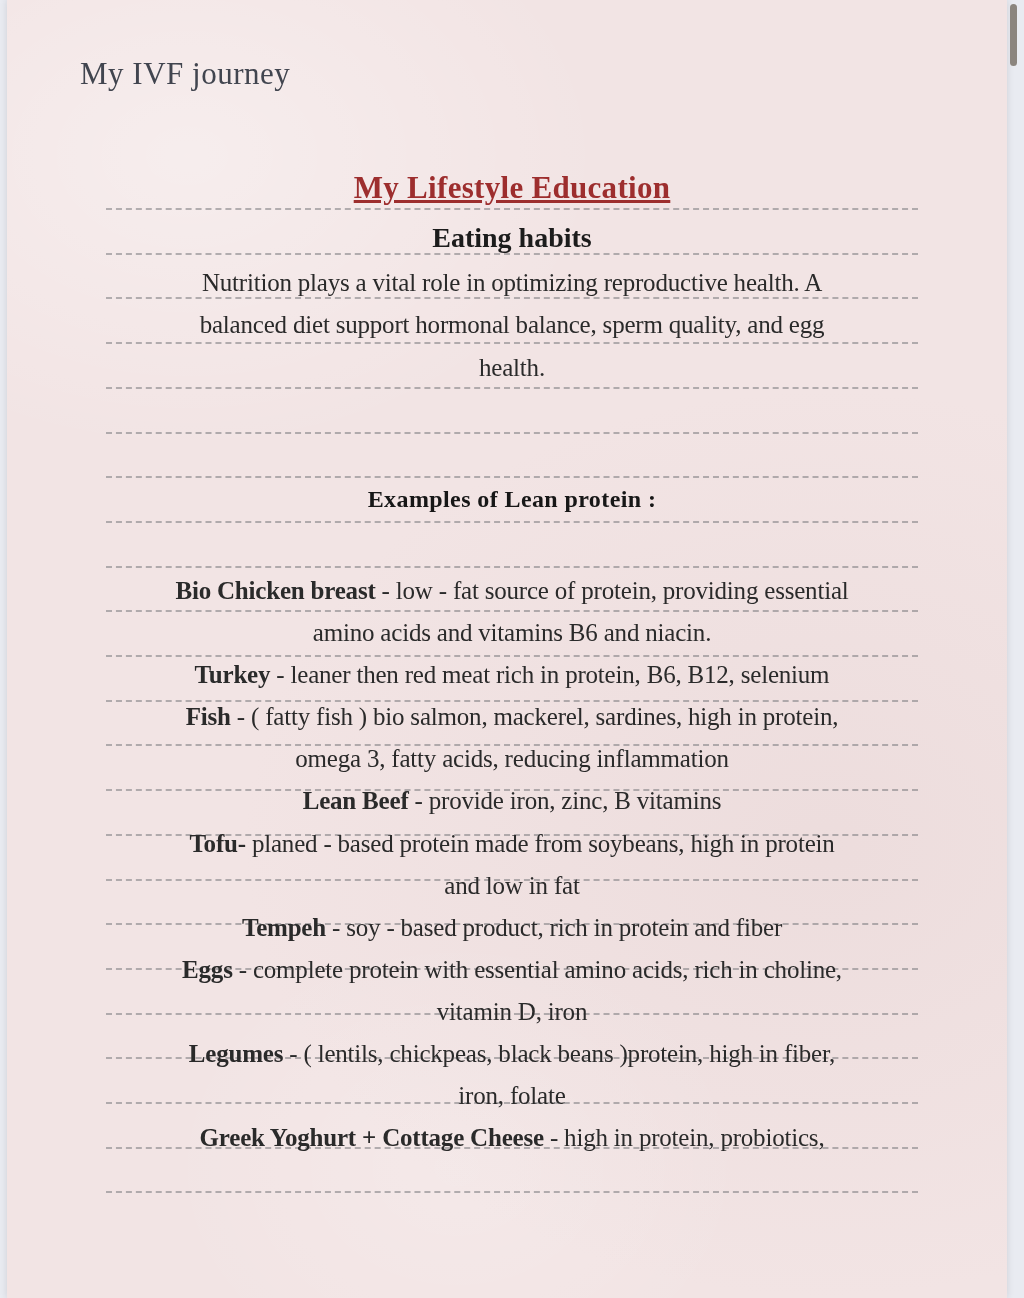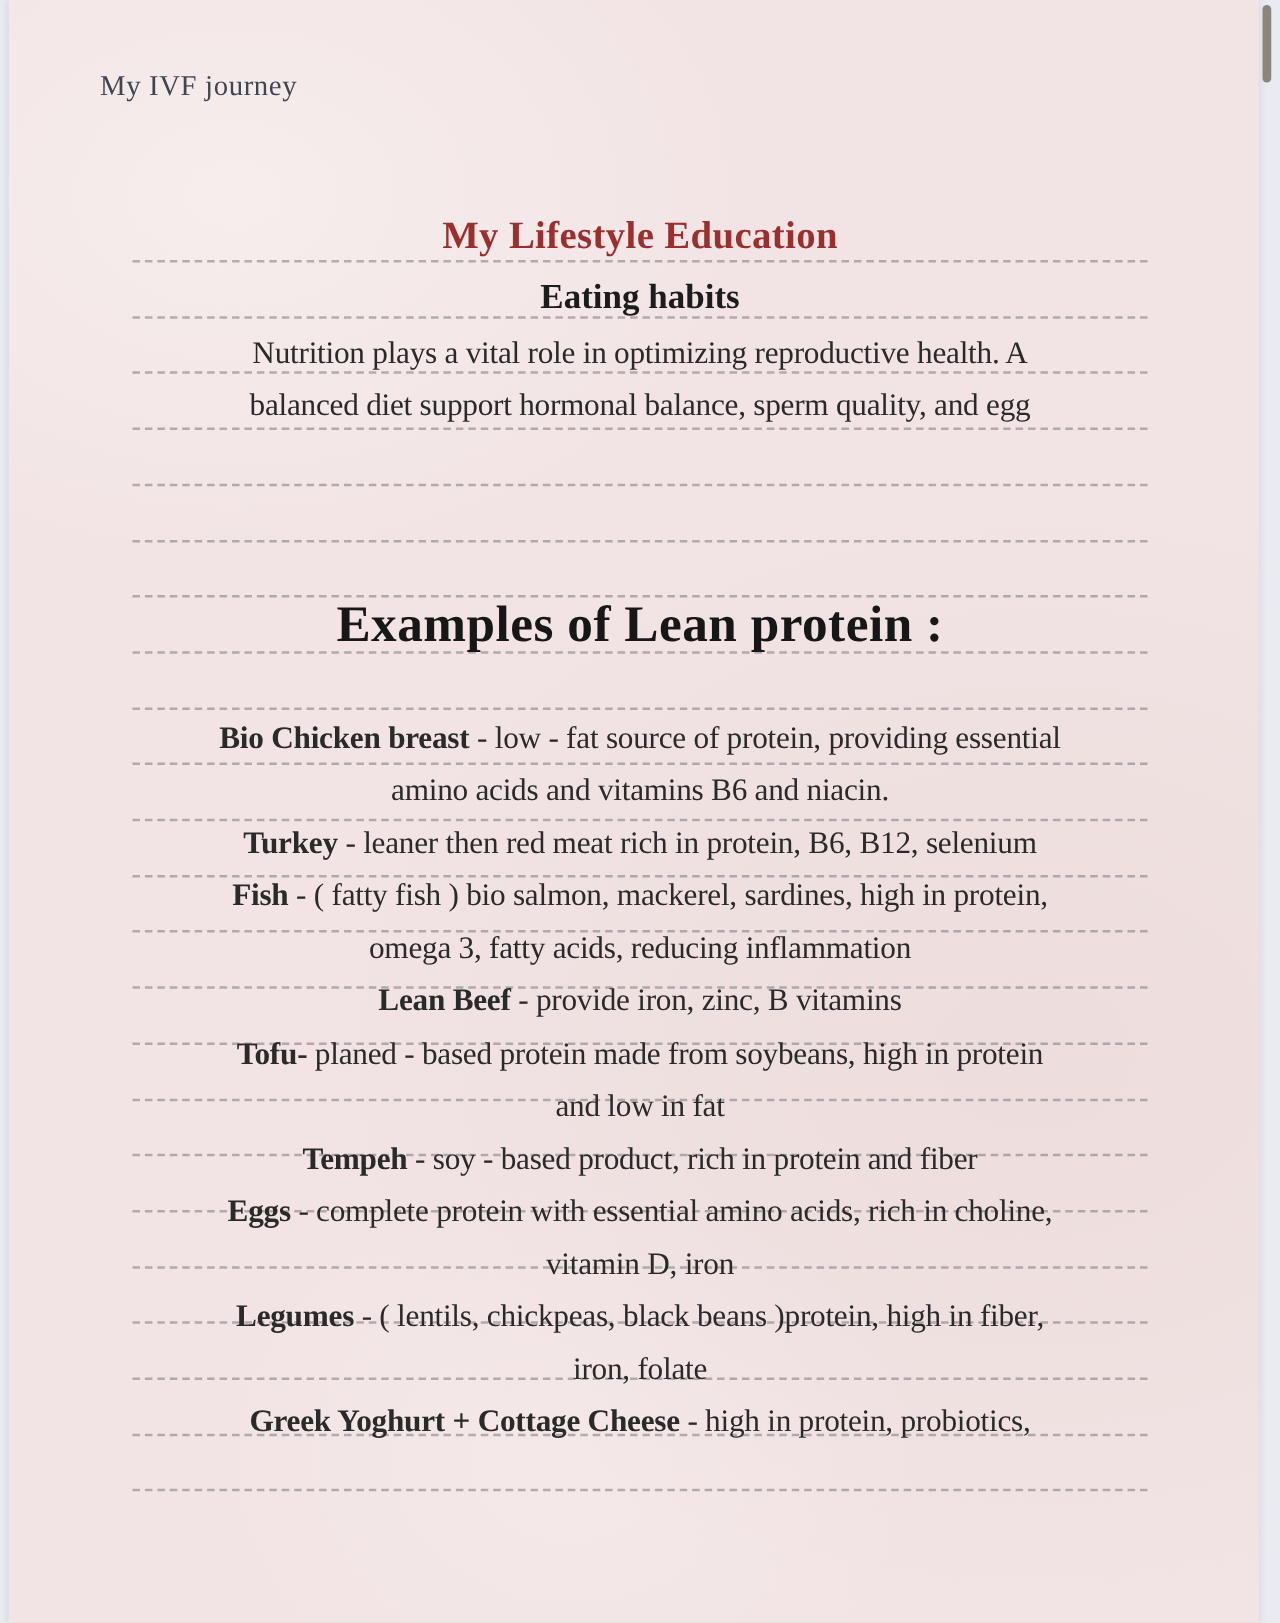--- a/index.html
+++ b/index.html
@@ -18,42 +18,42 @@
     box-shadow:0 0 7px rgba(40,40,60,0.14);
   }
   .rules-layer{position:absolute;inset:0;z-index:1;}
   .rule{
     position:absolute;left:99px;width:812px;height:0;
     border-top:2px dashed rgba(122,122,126,0.55);
   }
   .text-layer{position:absolute;inset:0;z-index:2;color:#262626;}
   .page-label{
     position:absolute;left:73px;top:56px;
-    font-size:23px;color:#41454f;letter-spacing:0.5px;white-space:nowrap;
+    font-size:31px;color:#41454f;letter-spacing:0.5px;white-space:nowrap;
   }
   .doc-title{
     position:absolute;left:99px;width:812px;top:166px;line-height:44px;
-    text-align:center;font-size:31px;font-weight:700;letter-spacing:0.3px;white-space:nowrap;
+    text-align:center;font-size:31px;font-weight:700;letter-spacing:0.3px;white-space:nowrap;text-decoration:underline;
   }
   .doc-section{
     position:absolute;left:99px;width:812px;top:217px;line-height:42px;
     text-align:center;font-size:28px;font-weight:700;color:#1c1c1c;white-space:nowrap;
   }
   .intro-block{
     position:absolute;left:99px;width:812px;top:262px;
     text-align:center;font-size:25px;color:#2a2a2a;
   }
   .intro-block .tline{line-height:42.4px;white-space:nowrap;}
   .focus-line{
     position:absolute;left:99px;width:812px;top:389px;line-height:42px;
     text-align:center;font-size:25px;color:#2a2a2a;white-space:nowrap;
   }
   .examples-heading{
     position:absolute;left:99px;width:812px;top:477px;line-height:44px;
-    text-align:center;font-size:41px;font-weight:700;color:#171717;letter-spacing:0.4px;white-space:nowrap;
+    text-align:center;font-size:24px;font-weight:700;color:#171717;letter-spacing:0.4px;white-space:nowrap;
   }
   .examples-block{
     position:absolute;left:99px;width:812px;top:570px;
     text-align:center;font-size:25px;color:#2a2a2a;
   }
   .examples-block .tline{line-height:42.1px;white-space:nowrap;}
   .tline span{letter-spacing:-0.2px;}
   .scroll-thumb{
     position:absolute;right:7px;top:4px;width:7px;height:62px;
     background:#8b857e;border-radius:4px;z-index:5;
@@ -94,20 +94,21 @@
 
     <div class="page-label" style="color: rgb(65, 69, 79);">My IVF journey</div>
 
     <div class="doc-title" style="color: rgb(157, 46, 46);">My Lifestyle Education</div>
 
     <div class="doc-section">Eating habits</div>
 
     <div class="intro-block">
         <div class="tline"><span>Nutrition plays a vital role in optimizing reproductive health. A</span></div>
         <div class="tline"><span>balanced diet support hormonal balance, sperm quality, and egg</span></div>
+        <div class="tline"><span>health.</span></div>
       </div>
 
 
     <div class="examples-heading">Examples of Lean protein :</div>
 
     <div class="examples-block">
         <div class="tline"><span style="font-weight: 700;">Bio Chicken breast</span><span> - low - fat source of protein, providing essential</span></div>
         <div class="tline"><span>amino acids and vitamins B6 and niacin.</span></div>
         <div class="tline"><span style="font-weight: 700;">Turkey</span><span> - leaner then red meat rich in protein, B6, B12, selenium</span></div>
         <div class="tline"><span style="font-weight: 700;">Fish</span><span> - ( fatty fish ) bio salmon, mackerel, sardines, high in protein,</span></div>

